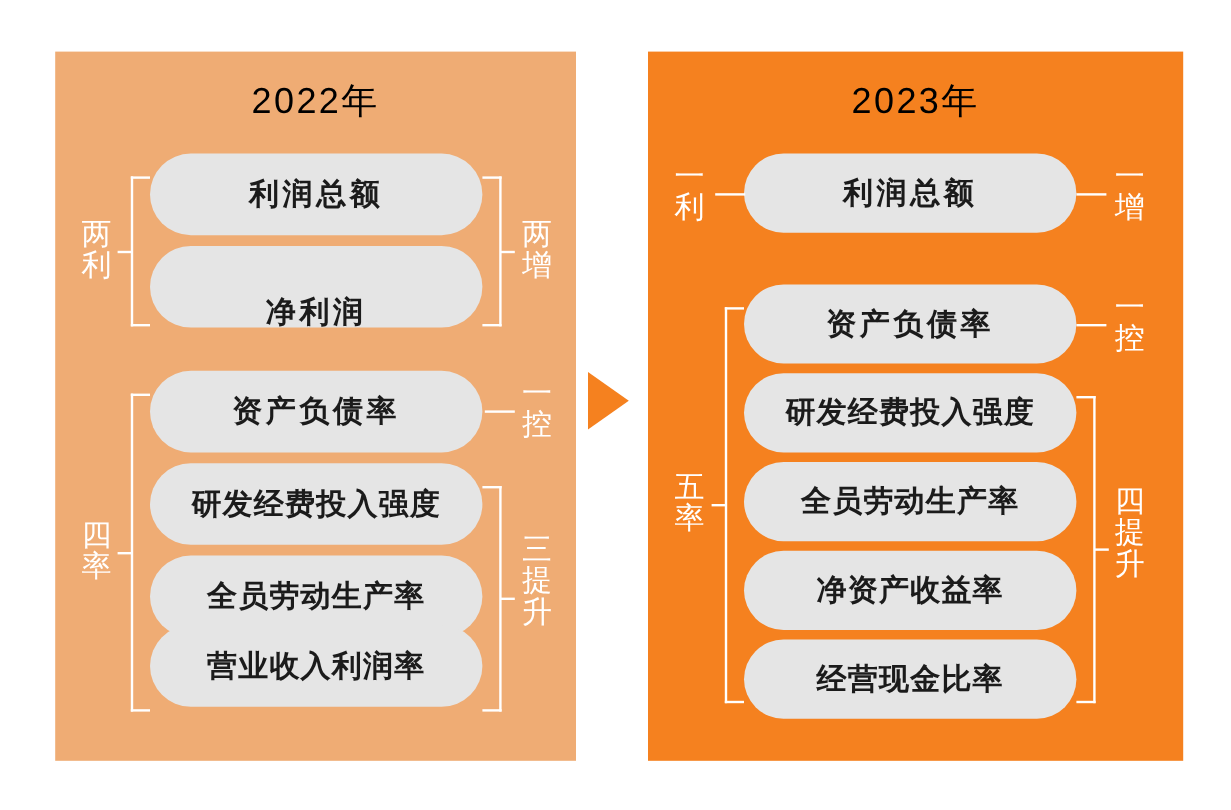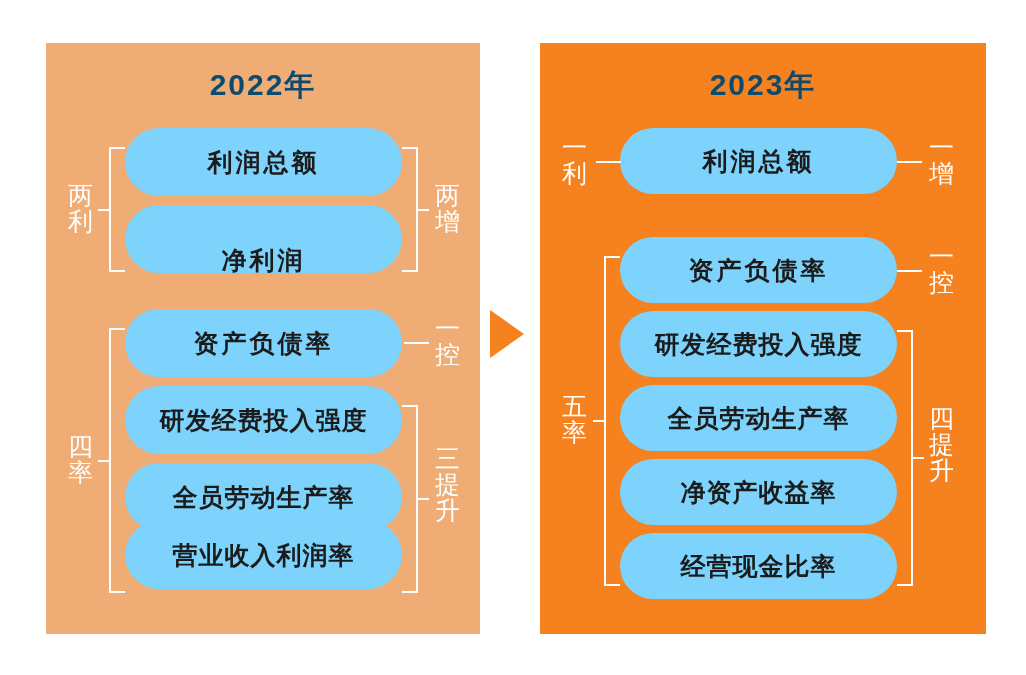--- a/index.html
+++ b/index.html
@@ -30,31 +30,31 @@
   }
   #panel-2022 { left: 46px;  width: 434px; background: #efac74; }
   #panel-2023 { left: 540px; width: 446px; background: #f5811f; }
 
   .panel-title {
     position: absolute;
     left: 0;
     right: 0;
     top: 27px;
     text-align: center;
-    color: #0c4a6e;
+    color: #000000;
     font-size: 30px;
-    font-weight: 700;
+    font-weight: 400;
     letter-spacing: 2px;
     line-height: 1;
   }
 
   
   .box {
     position: absolute;
-    background: #7dd3fc;
+    background: #e5e5e5;
     border-radius: 34px;
     display: flex;
     align-items: center;
     justify-content: center;
     color: #1b1b1b;
     font-weight: 700;
     box-sizing: border-box;
   }
   .box-label {
     font-size: 25px;

